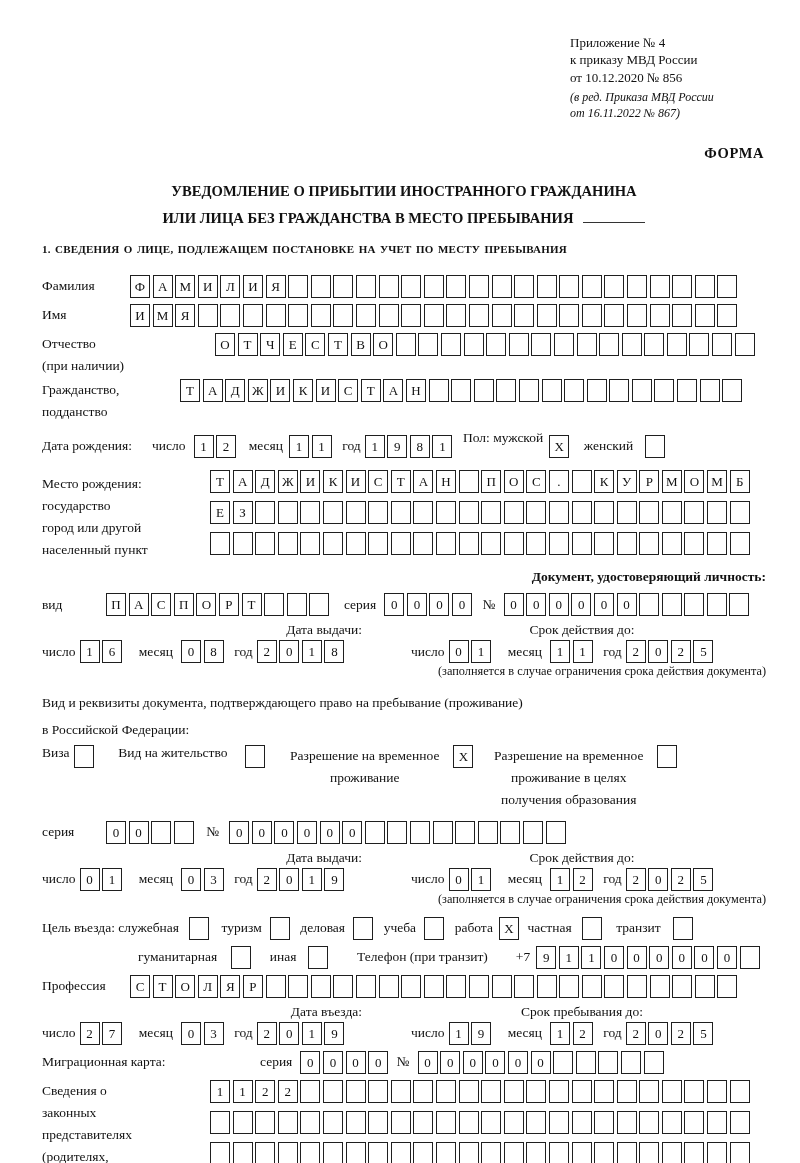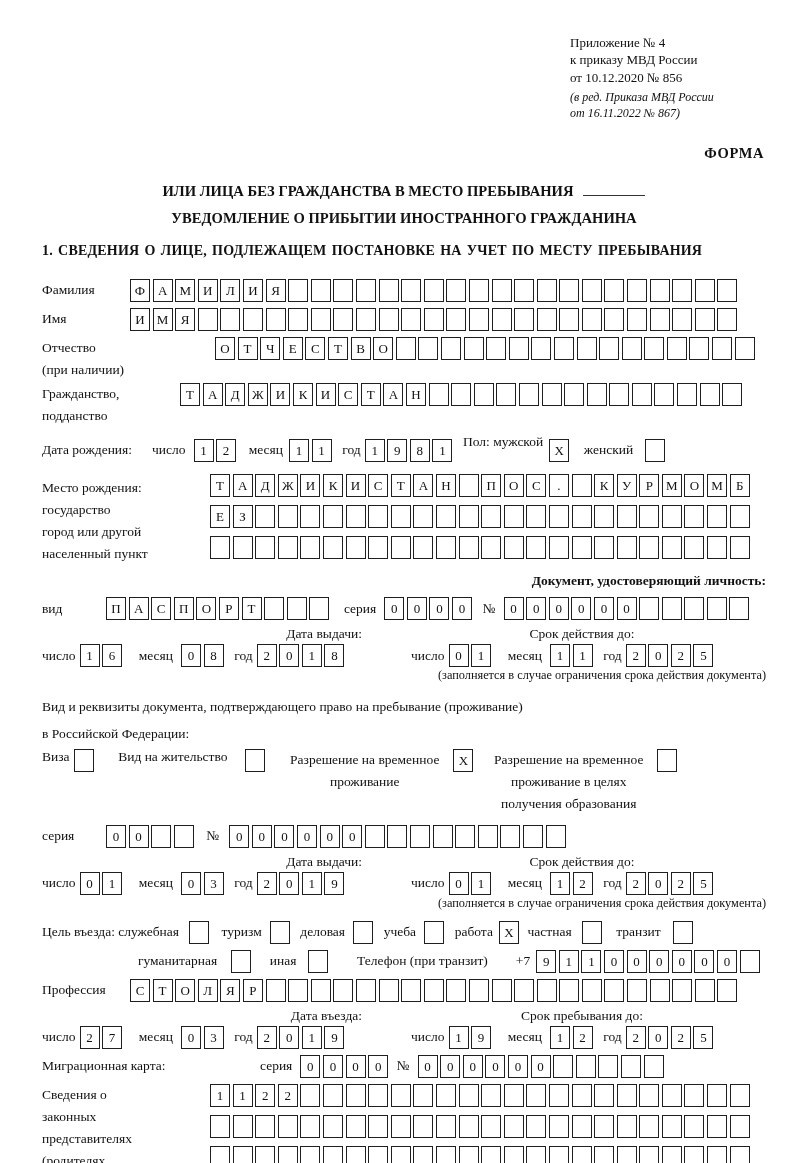--- a/index.html
+++ b/index.html
@@ -7,21 +7,21 @@
   .page { box-sizing:border-box; width:800px; height:838px; padding:34px 34px 0 42px; }
 
   .appendix { margin-left:auto; width:196px; font-size:13px; line-height:1.34; }
   .appendix .small { font-size:12px; margin-top:4px; line-height:1.3;font-style:italic; }
 
   .form-label { text-align:right; font-weight:bold; font-size:14.5px; letter-spacing:0.6px; margin:24px 2px 16px 0; }
 
   .title { text-align:center; font-weight:bold; font-size:14.6px; line-height:1.8; margin-bottom:12px; }
   .blank-line { display:inline-block; width:62px; border-bottom:1.8px solid #333; height:1em; vertical-align:baseline; margin-left:10px; }
 
-  .section-heading { font-weight:bold; font-size:14px; letter-spacing:0.2px; word-spacing:1.5px; margin:8px 0 20px 0; }
+  .section-heading { font-weight:bold; font-size:11px; letter-spacing:0.2px; word-spacing:1.5px; margin:8px 0 20px 0; }
 
   .frow { display:flex; align-items:center; margin-bottom:6px; }
   .lbl { font-size:13.5px; flex:0 0 auto; }
   .boxes { display:flex; flex:0 0 auto; }
   .cell { display:inline-flex; align-items:center; justify-content:center; box-sizing:border-box;
           width:20px; height:23px; border:1.6px solid #1f1f1f; margin-right:2.6px; flex:0 0 auto;
           font-size:13px; line-height:1; }
   .stack { line-height:1.62; }
   .vcol .boxes { margin-bottom:8px; }
 
@@ -48,22 +48,22 @@
     <div>от 10.12.2020 № 856</div>
     <div class="small">
       <div>(в ред. Приказа МВД России</div>
       <div>от 16.11.2022 № 867)</div>
     </div>
   </div>
 
   <div class="form-label">ФОРМА</div>
 
   <div class="title">
+    <div>УВЕДОМЛЕНИЕ О ПРИБЫТИИ ИНОСТРАННОГО ГРАЖДАНИНА</div>
     <div><span>ИЛИ ЛИЦА БЕЗ ГРАЖДАНСТВА В МЕСТО ПРЕБЫВАНИЯ</span><span class="blank-line"></span></div>
-    <div>УВЕДОМЛЕНИЕ О ПРИБЫТИИ ИНОСТРАННОГО ГРАЖДАНИНА</div>
   </div>
 
   <div class="section-heading">1. СВЕДЕНИЯ О ЛИЦЕ, ПОДЛЕЖАЩЕМ ПОСТАНОВКЕ НА УЧЕТ ПО МЕСТУ ПРЕБЫВАНИЯ</div>
 
   <div class="frow">
     <span class="lbl" style="width:88px">Фамилия</span>
     <span class="boxes">
         <span class="cell">Ф</span>
         <span class="cell">А</span>
         <span class="cell">М</span>

